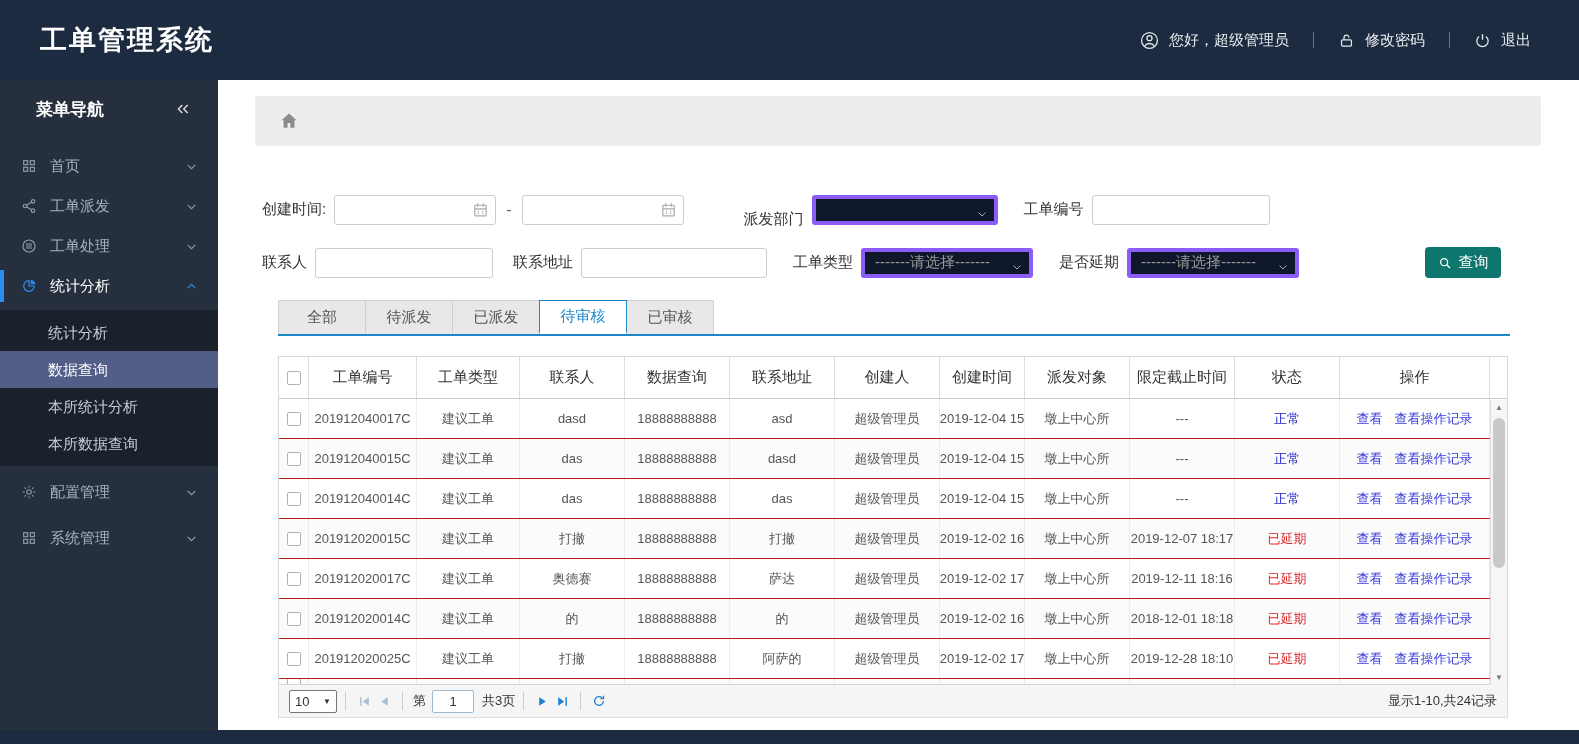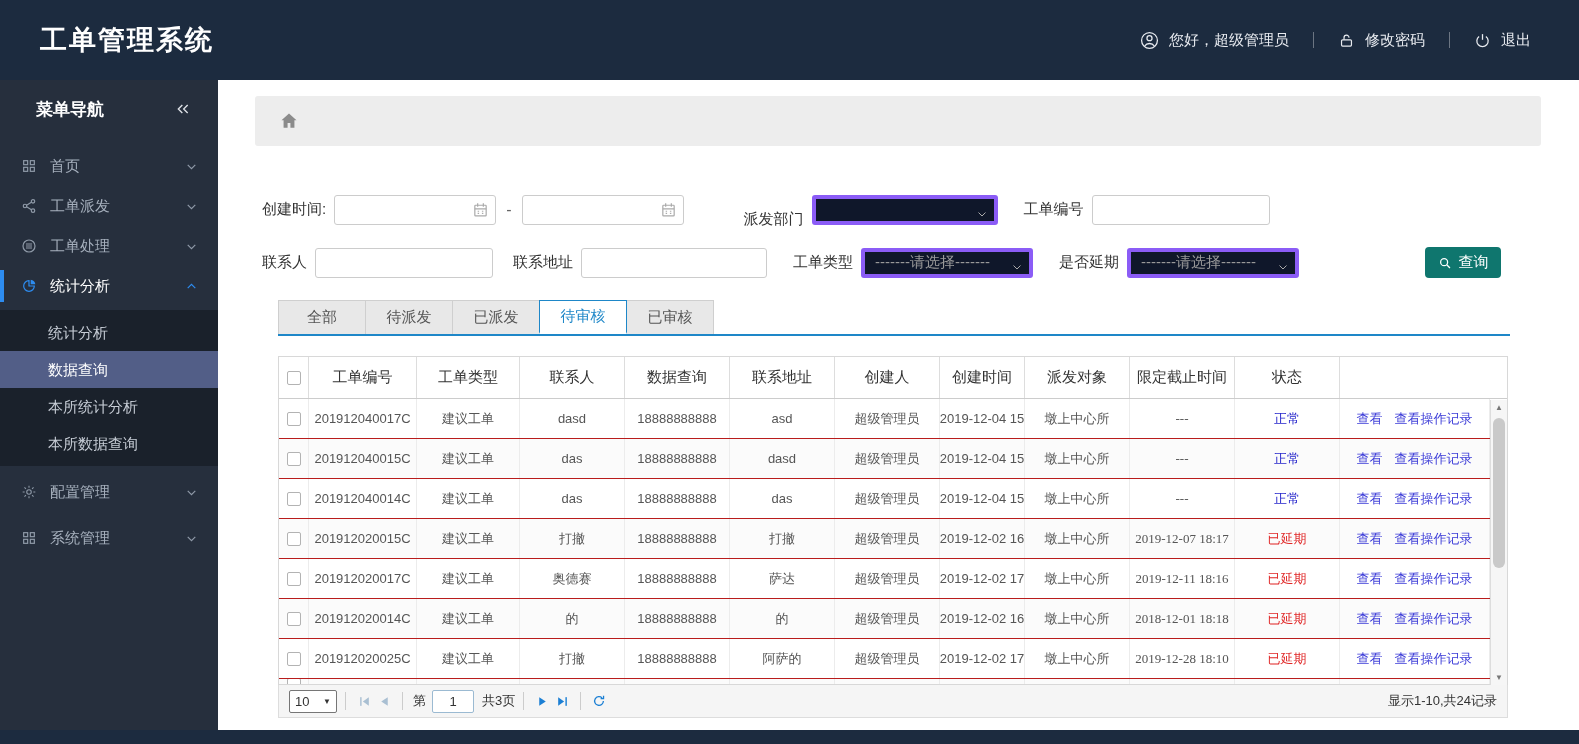--- a/index.html
+++ b/index.html
@@ -75,21 +75,21 @@
   .g-header .c:last-child { border-right:none; }
   .g-body { height:285px; overflow:hidden; }
   .row { display:flex; height:40px; border-bottom:1px solid #b91c1c; background:#fff; }
   .row:nth-child(even) { background:#fbfbfb; }
   .row .c { display:flex; align-items:center; justify-content:center; border-right:1px solid #ececec;
     font-size:13px; color:#555; overflow:hidden; white-space:nowrap; }
   .row.partial { height:12px; border-bottom:none; }
   .c-check { flex:0 0 30px; } .c-id { flex:0 0 108px; } .c-type { flex:0 0 103px; }
   .c-contact { flex:0 0 105px; } .c-phone { flex:0 0 105px; } .c-addr2 { flex:0 0 105px; }
   .c-creator { flex:0 0 105px; } .c-created { flex:0 0 85px; } .c-target { flex:0 0 105px; }
-  .c-deadline { flex:0 0 105px;font-family:Liberation Serif, serif; } .c-status { flex:0 0 105px; } .c-ops { flex:0 0 150px; gap:12px; }
+  .c-deadline { flex:0 0 105px; } .c-status { flex:0 0 105px; } .c-ops { flex:0 0 150px; gap:12px; }
   .c-scroll { flex:0 0 17px; border-right:none !important; }
   .cb { width:14px; height:14px; border:1px solid #b3b3b3; border-radius:2px; background:#fff; display:inline-block; cursor:pointer; }
   .op-link { cursor:pointer; }
   .vscroll { position:absolute; top:43px; right:0; width:17px; height:285px; background:#f6f6f6;
     border-left:1px solid #ddd; }
   .vs-arrow { height:15px; display:flex; align-items:center; justify-content:center; color:#777; font-size:8px; }
   .vs-arrow.bottom { position:absolute; bottom:0; left:0; right:0; }
   .vs-thumb { position:absolute; top:18px; left:2px; width:12px; height:150px; background:#c9c9c9; border-radius:6px; }
 
   
@@ -356,20 +356,21 @@
             <div class="c c-id">工单编号</div>
             <div class="c c-type">工单类型</div>
             <div class="c c-contact">联系人</div>
             <div class="c c-phone">数据查询</div>
             <div class="c c-addr2">联系地址</div>
             <div class="c c-creator">创建人</div>
             <div class="c c-created">创建时间</div>
             <div class="c c-target">派发对象</div>
             <div class="c c-deadline">限定截止时间</div>
             <div class="c c-status">状态</div>
+            <div class="c c-ops">操作</div>
             <div class="c c-scroll"></div>
           </div>
         <div class="g-body" id="gBody">
             <div class="row">
               <div class="c c-check">
                 <span class="cb"></span>
               </div>
               <div class="c c-id">201912040017C</div>
               <div class="c c-type">建议工单</div>
               <div class="c c-contact">dasd</div>

